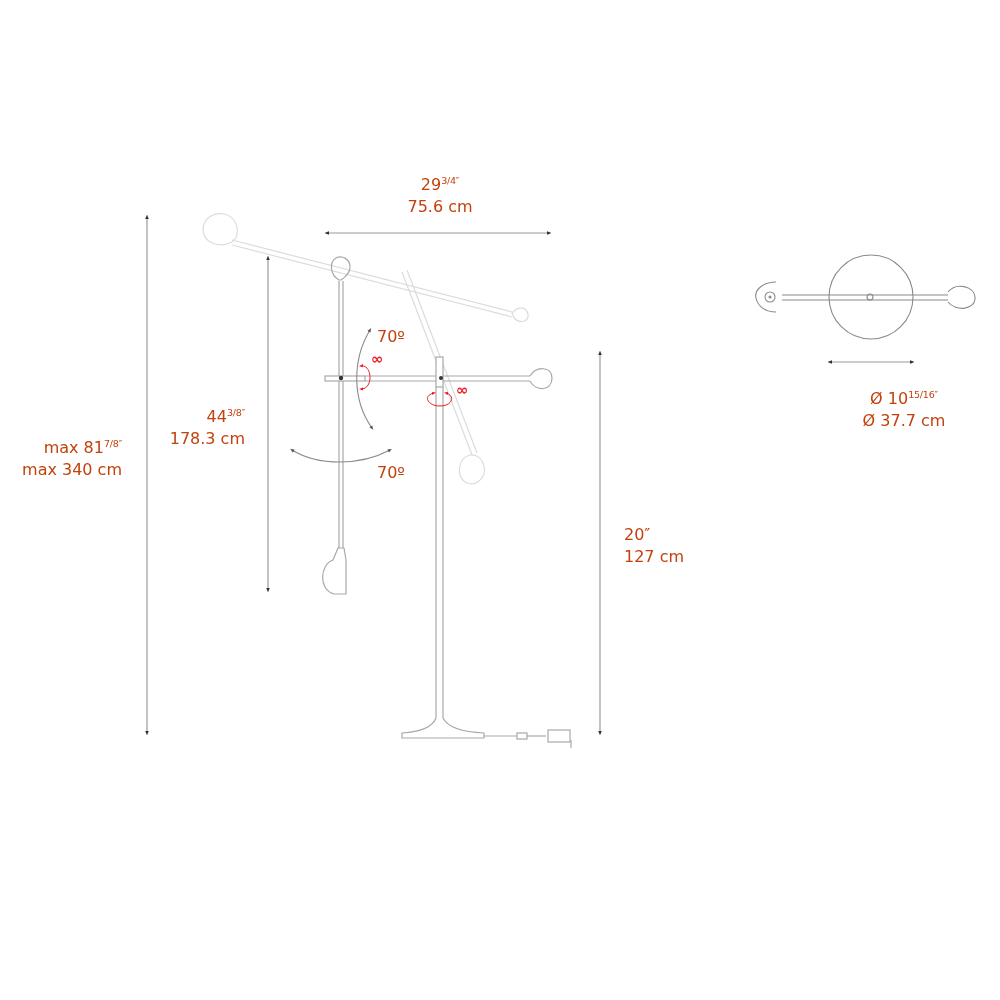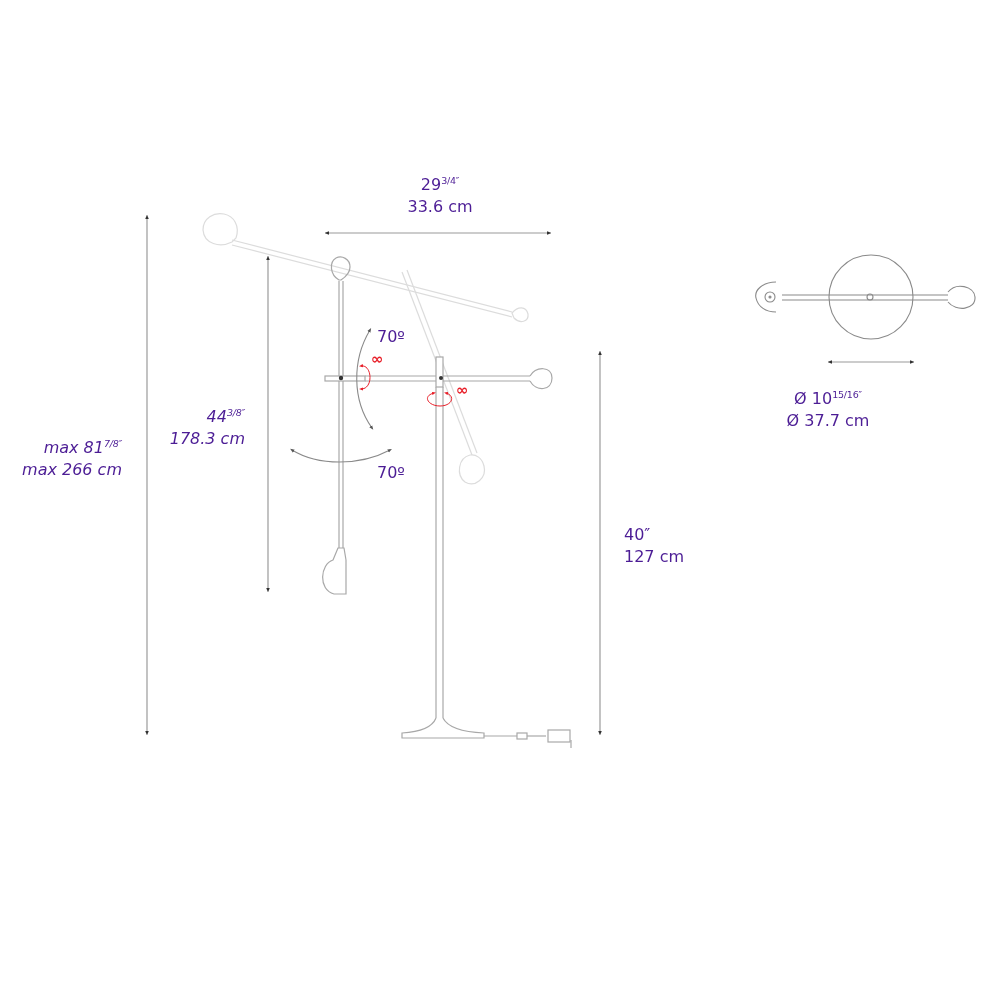--- a/index.html
+++ b/index.html
@@ -1,21 +1,21 @@
 <!DOCTYPE html>
 <html><head>
   <meta charset="utf-8">
   <style>
     html, body { margin: 0; padding: 0; background: #ffffff; }
     body { width: 1000px; height: 1000px; position: relative; overflow: hidden;
            font-family: "DejaVu Sans", "Liberation Sans", sans-serif; color: #1a1a1a; }
     svg.diagram { position: absolute; left: 0; top: 0; }
-    .label { position: absolute; font-size: 16px; line-height: 22px; color: #4c1d95; white-space: nowrap; }
+    .label { position: absolute; font-size: 16px; line-height: 22px; color: #c2410c; white-space: nowrap; }
     .label sup { font-size: 9.5px; vertical-align: 6px; letter-spacing: -0.2px; }
-    .right { text-align: right; font-style: italic; }
+    .right { text-align: right; }
     .center { text-align: center; }
     .red { color: #e8202a; font-weight: bold; font-size: 15px; position: absolute; }
   </style>
 </head>
 <body>
 
 <svg class="diagram" width="1000" height="1000" viewBox="0 0 1000 1000">
   <defs>
     <marker id="arr" viewBox="0 0 10 10" refX="5" refY="5" markerWidth="4" markerHeight="4" orient="auto-start-reverse">
       <path d="M0,1 L10,5 L0,9 z" fill="#333"></path>
@@ -95,39 +95,39 @@
     <circle cx="870" cy="297" r="3"></circle>
     <path d="M948,292 C956,282 974,286 975,297 C976,310 956,312 948,302"></path>
     <path d="M776,282 C763,282 754,290 756,298 C758,307 766,312 776,312"></path>
     <circle cx="770" cy="297" r="5"></circle>
     <circle cx="770" cy="297" r="1" fill="#999"></circle>
   </g>
 </svg>
 
 <div class="label center" style="left:390px; top:170px; width:100px;">
   <div><span>29</span><sup>3/4</sup><sup>″</sup></div>
-  <div>33.6 cm</div>
+  <div>75.6 cm</div>
 </div>
 
 <div class="label right" style="left:10px; top:433px; width:112px;">
   <div><span>max</span> <span>81</span><sup>7/8</sup><sup>″</sup></div>
-  <div>max 266 cm</div>
+  <div>max 340 cm</div>
 </div>
 
 <div class="label right" style="left:150px; top:402px; width:95px;">
   <div><span>44</span><sup>3/8</sup><sup>″</sup></div>
   <div>178.3 cm</div>
 </div>
 
 <div class="label" style="left:624px; top:524px;">
-  <div>40″</div>
+  <div>20″</div>
   <div>127 cm</div>
 </div>
 
-<div class="label center" style="left:768px; top:384px; width:120px;">
+<div class="label center" style="left:844px; top:384px; width:120px;">
   <div><span>Ø</span> <span>10</span><sup>15/16</sup><sup>″</sup></div>
   <div>Ø 37.7 cm</div>
 </div>
 
 <div class="label" style="left:377px; top:326px;">70º</div>
 <div class="label" style="left:377px; top:462px;">70º</div>
 
 <div class="red" style="left:371px; top:350px;">∞</div>
 <div class="red" style="left:456px; top:381px;">∞</div>
 

